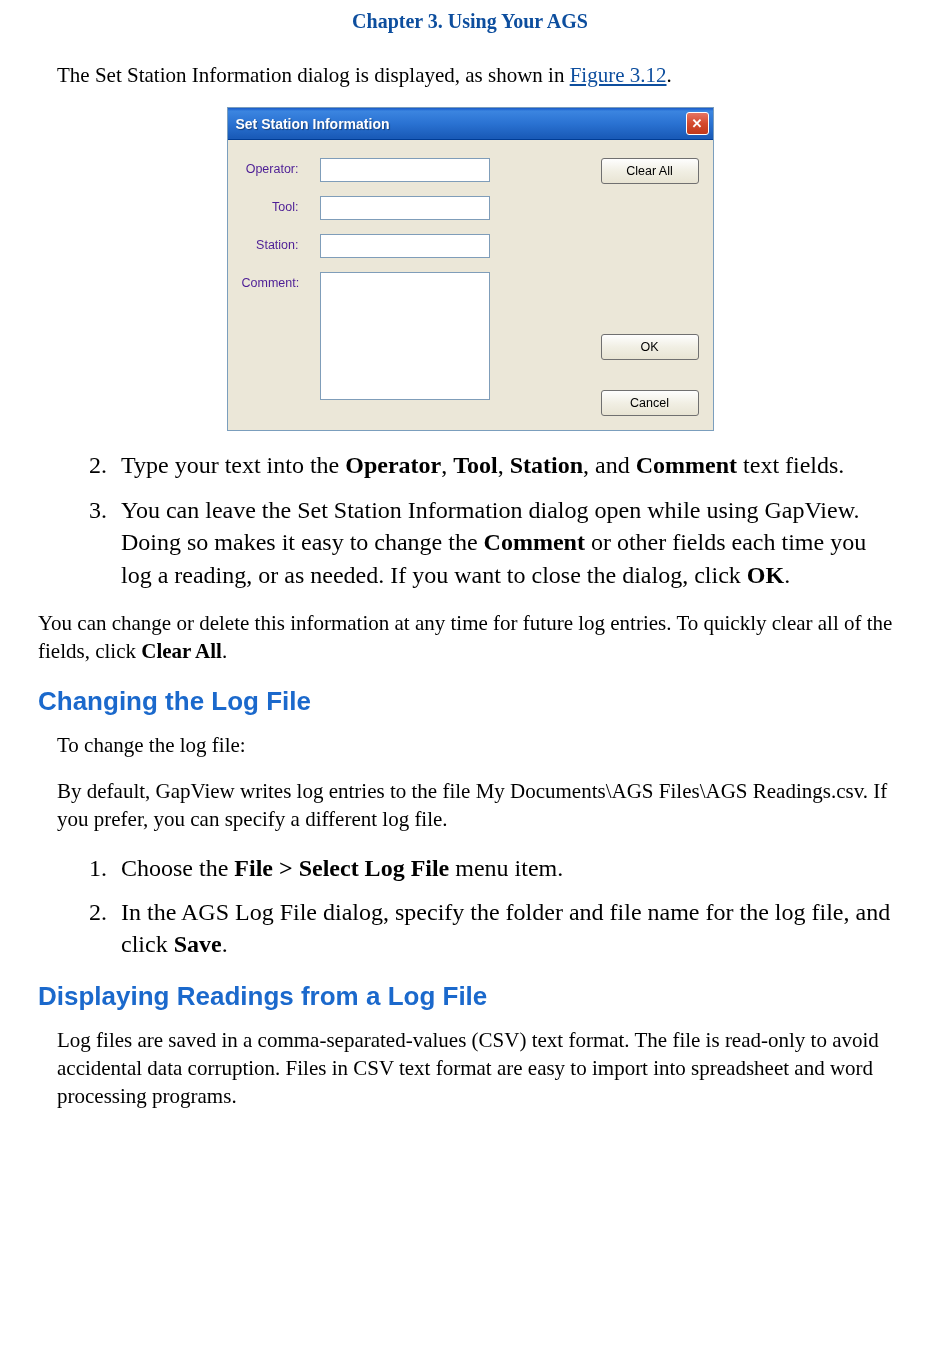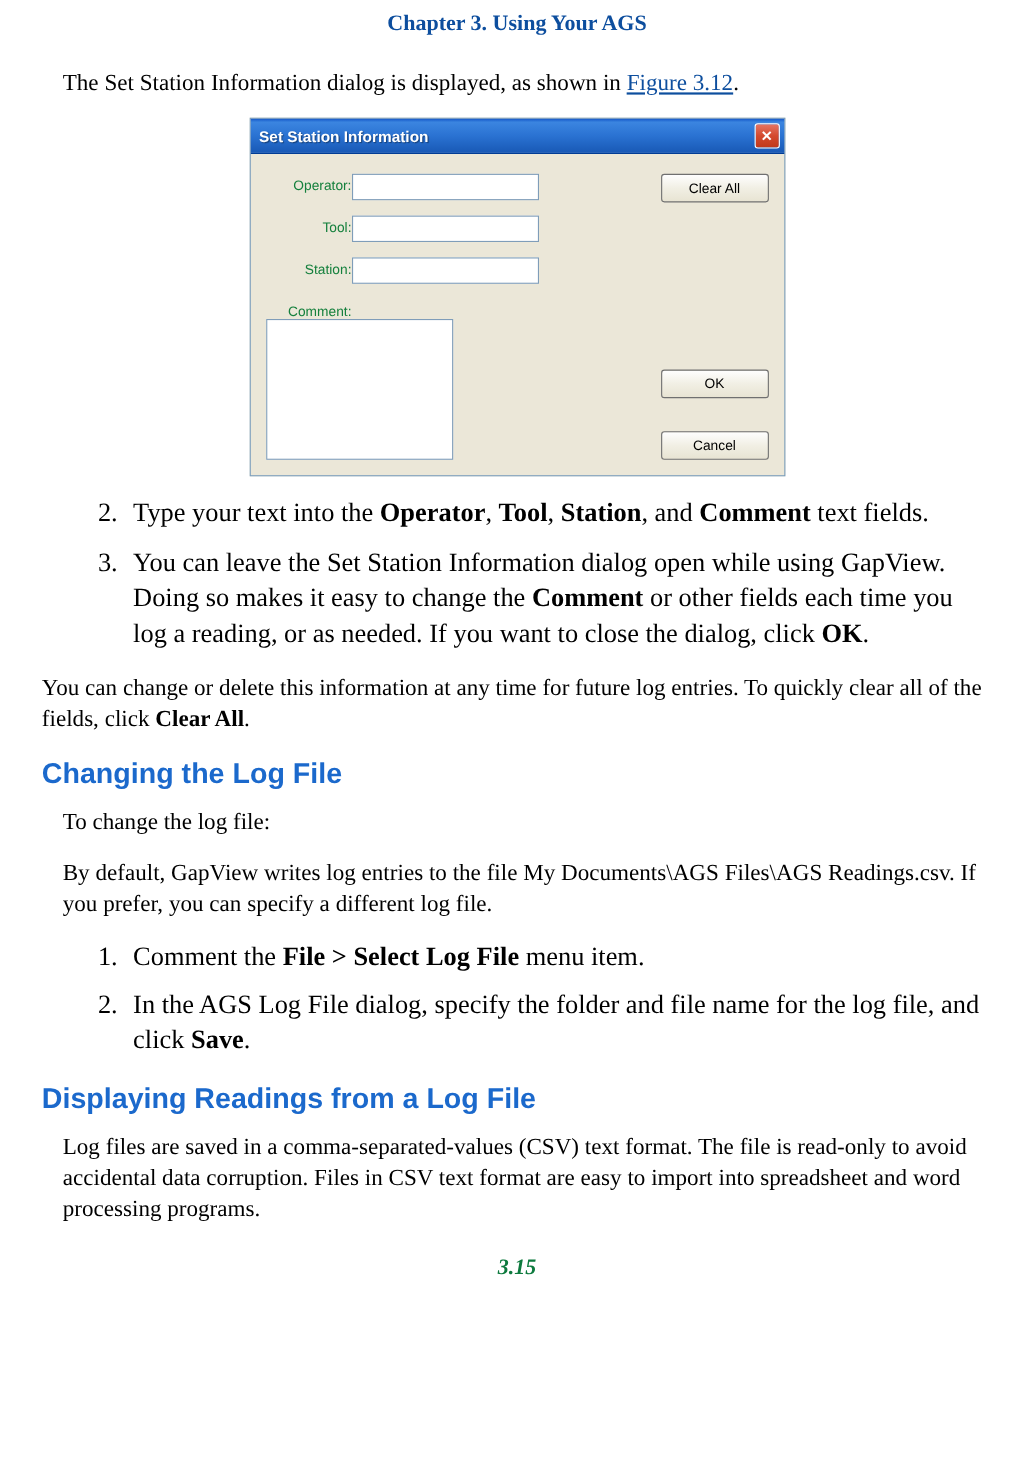--- a/index.html
+++ b/index.html
@@ -81,23 +81,23 @@
     }
     .xp-row {
       display: flex;
       align-items: flex-start;
       margin-bottom: 14px;
     }
     .xp-label {
       width: 78px;
       text-align: right;
       font-size: 12.5px;
-      color: #15803d;
+      color: #4c1d95;
       padding-top: 4px;
-      padding-right: 0;
+      padding-right: 21px;
     }
     .xp-input {
       width: 170px;
       height: 24px;
       background: white;
       border: 1px solid #7F9DB9;
       font-size: 12px;
       padding: 2px 4px;
     }
     .xp-textarea {
@@ -200,21 +200,21 @@
               <input class="xp-input" type="text" style="">
             </div>
             <div class="xp-row">
               <div class="xp-label">Tool:</div>
               <input class="xp-input" type="text" style="">
             </div>
             <div class="xp-row">
               <div class="xp-label">Station:</div>
               <input class="xp-input" type="text" style="">
             </div>
-            <div class="xp-row" style="margin-bottom:0;flex-direction:column;">
+            <div class="xp-row" style="margin-bottom:16px;">
               <div class="xp-label">Comment:</div>
               <textarea class="xp-textarea" style=""></textarea>
             </div>
           </div>
           <div class="xp-buttons-right">
             <button class="xp-button">Clear All</button>
             <div style="display:flex;flex-direction:column;gap:30px;align-items:flex-end;">
               <button class="xp-button">OK</button>
               <button class="xp-button">Cancel</button>
             </div>
@@ -238,25 +238,24 @@
     <span>You can change or delete this information at any time for future log entries. To quickly clear all of the fields, click </span><b>Clear All</b><span>.</span>
   </p>
 
   <div class="section-head">Changing the Log File</div>
 
   <p class="body-text indent">To change the log file:</p>
   <p class="body-text indent">By default, GapView writes log entries to the file My Documents\AGS Files\AGS Readings.csv. If you prefer, you can specify a different log file.</p>
 
   <ol class="steps">
     <li>
-      <span>Comment the </span><b>File &gt; Select Log File</b><span> menu item.</span>
+      <span>Choose the </span><b>File &gt; Select Log File</b><span> menu item.</span>
     </li>
     <li>
       <span>In the AGS Log File dialog, specify the folder and file name for the log file, and click </span><b>Save</b><span>.</span>
     </li>
   </ol>
 
   <div class="section-head">Displaying Readings from a Log File</div>
 
   <p class="body-text indent">Log files are saved in a comma-separated-values (CSV) text format. The file is read-only to avoid accidental data corruption. Files in CSV text format are easy to import into spreadsheet and word processing programs.</p>
 
-  <div class="page-num">3.15</div>
 </div>
 
 </body></html>

